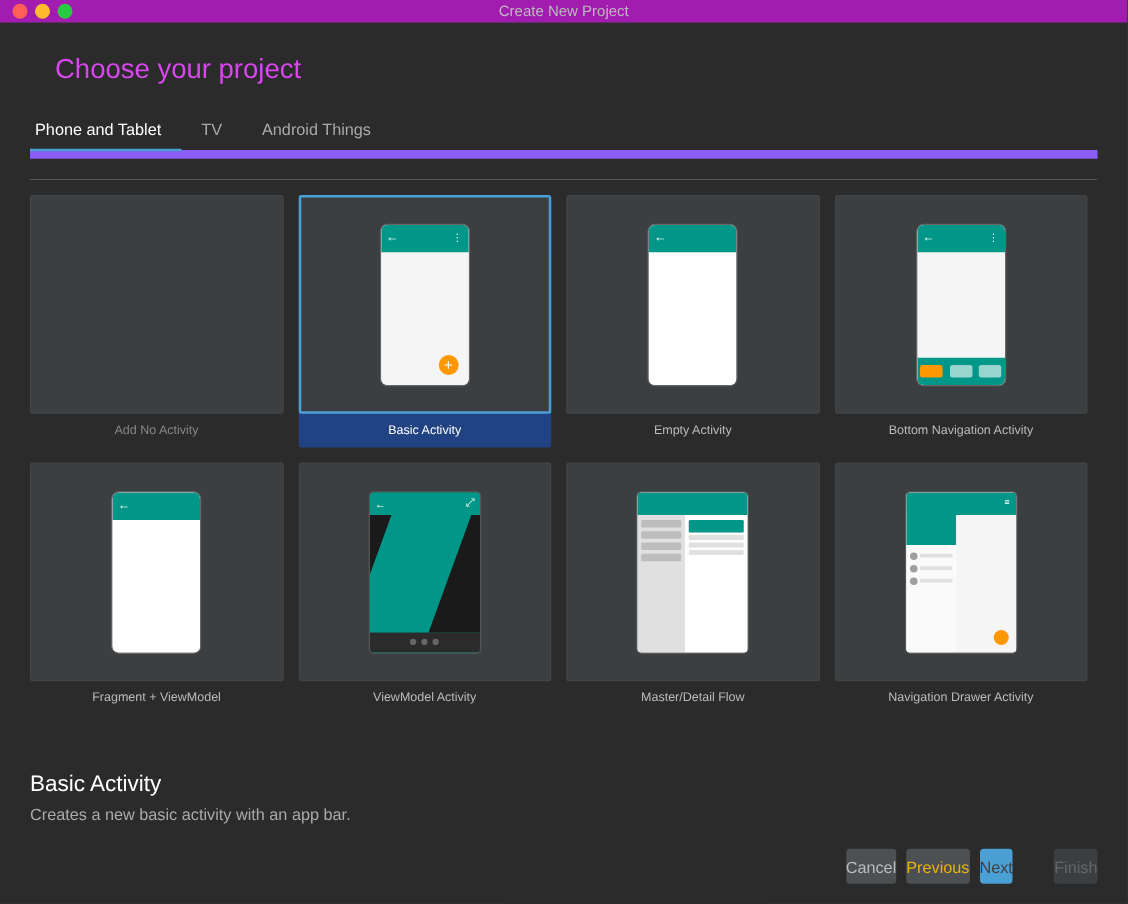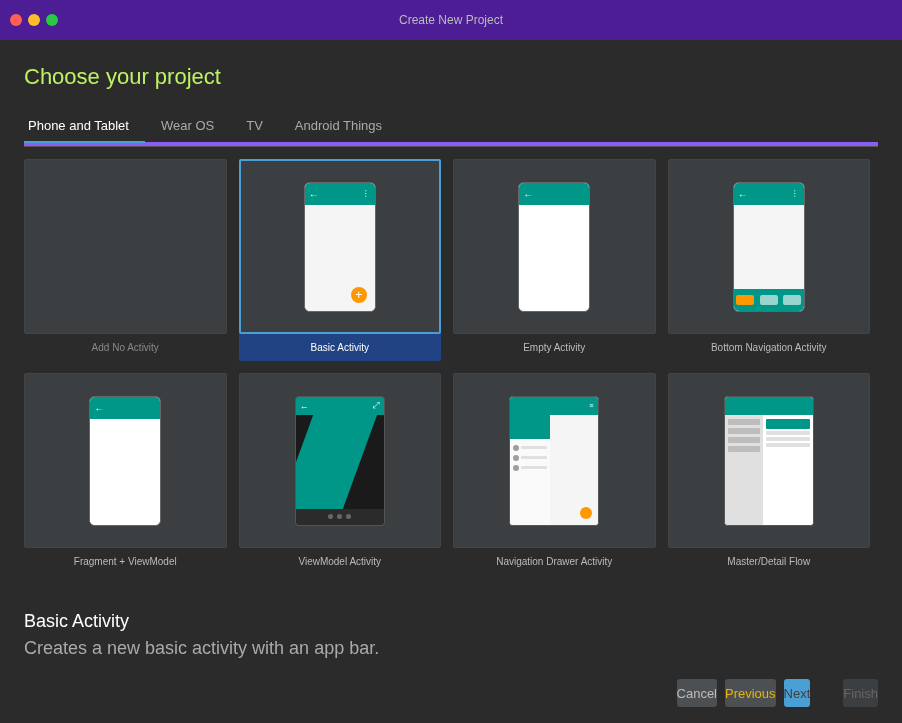--- a/index.html
+++ b/index.html
@@ -9,22 +9,22 @@
       background: #3c3f41;
       font-family: -apple-system, BlinkMacSystemFont, 'Segoe UI', Arial, sans-serif;
       color: #bbbbbb;
       display: flex;
       flex-direction: column;
       overflow: hidden;
     }
 
     
     .title-bar {
-      height: 40px;
-      background: #4c1d95;
+      height: 18px;
+      background: #a21caf;
       display: flex;
       align-items: center;
       justify-content: center;
       flex-shrink: 0;
       position: relative;
     }
     .title-bar-buttons {
       position: absolute;
       left: 10px;
       display: flex;
@@ -48,30 +48,31 @@
       flex: 1;
       background: #2b2b2b;
       display: flex;
       flex-direction: column;
       padding: 24px 24px 16px 24px;
       overflow: hidden;
     }
 
     .page-title {
       font-size: 22px;
-      color: #bef264;
+      color: #d946ef;
       font-weight: 400;
       margin-bottom: 20px;
+      margin-left: 20px;
     }
 
     
     .tabs {
       display: flex;
-      border-bottom: 4px solid #8b5cf6;
-      margin-bottom: 0;
+      border-bottom: 7px solid #8b5cf6;
+      margin-bottom: 16px;
       flex-shrink: 0;
     }
     .tab {
       padding: 8px 16px;
       font-size: 13px;
       color: #aaaaaa;
       cursor: pointer;
       border-bottom: 2px solid transparent;
       margin-bottom: -1px;
       white-space: nowrap;
@@ -427,21 +428,21 @@
       padding: 16px 0 12px 0;
       flex-shrink: 0;
     }
     .description-title {
       font-size: 18px;
       color: #ffffff;
       font-weight: 500;
       margin-bottom: 6px;
     }
     .description-text {
-      font-size: 18px;
+      font-size: 13px;
       color: #aaaaaa;
     }
 
     
     .footer-buttons {
       display: flex;
       justify-content: flex-end;
       align-items: center;
       gap: 8px;
       padding-top: 8px;
@@ -487,21 +488,20 @@
     <div class="tb-btn tb-max"></div>
   </div>
   <span class="title-bar-text">Create New Project</span>
 </div>
 
 <div class="main-content">
   <h1 class="page-title">Choose your project</h1>
 
   <div class="tabs">
     <div class="tab active">Phone and Tablet</div>
-    <div class="tab">Wear OS</div>
     <div class="tab">TV</div>
     <div class="tab">Android Things</div>
   </div>
 
   <div class="grid-wrapper">
     <div class="activity-grid">
 
       <div class="activity-card no-activity-card">
         <div class="card-preview"></div>
         <div class="card-label">Add No Activity</div>
@@ -575,20 +575,43 @@
               <div class="fullscreen-diagonal"></div>
             </div>
             <div class="fullscreen-bottom-dots">
               <div class="bottom-dot"></div>
               <div class="bottom-dot"></div>
               <div class="bottom-dot"></div>
             </div>
           </div>
         </div>
         <div class="card-label">ViewModel Activity</div>
+      </div>
+
+      <div class="activity-card">
+        <div class="card-preview">
+          <div class="masterdetail-mockup">
+            <div class="md-toolbar"></div>
+            <div class="md-body">
+              <div class="md-list">
+                <div class="md-list-item"></div>
+                <div class="md-list-item"></div>
+                <div class="md-list-item"></div>
+                <div class="md-list-item"></div>
+              </div>
+              <div class="md-detail">
+                <div class="md-detail-header"></div>
+                <div class="md-detail-line"></div>
+                <div class="md-detail-line"></div>
+                <div class="md-detail-line"></div>
+              </div>
+            </div>
+          </div>
+        </div>
+        <div class="card-label">Master/Detail Flow</div>
       </div>
 
       <div class="activity-card">
         <div class="card-preview">
           <div class="navdrawer-mockup">
             <div class="nd-toolbar">
               <span class="nd-toolbar-dots">≡</span>
             </div>
             <div class="nd-body">
               <div class="nd-drawer">
@@ -608,43 +631,20 @@
               </div>
               <div class="nd-content">
                 <div class="nd-fab"></div>
               </div>
             </div>
           </div>
         </div>
         <div class="card-label">Navigation Drawer Activity</div>
       </div>
 
-      <div class="activity-card">
-        <div class="card-preview">
-          <div class="masterdetail-mockup">
-            <div class="md-toolbar"></div>
-            <div class="md-body">
-              <div class="md-list">
-                <div class="md-list-item"></div>
-                <div class="md-list-item"></div>
-                <div class="md-list-item"></div>
-                <div class="md-list-item"></div>
-              </div>
-              <div class="md-detail">
-                <div class="md-detail-header"></div>
-                <div class="md-detail-line"></div>
-                <div class="md-detail-line"></div>
-                <div class="md-detail-line"></div>
-              </div>
-            </div>
-          </div>
-        </div>
-        <div class="card-label">Master/Detail Flow</div>
-      </div>
-
     </div>
   </div>
 
   <div class="description-area">
     <div class="description-title">Basic Activity</div>
     <div class="description-text">Creates a new basic activity with an app bar.</div>
   </div>
 
   <div class="footer-buttons">
     <button class="btn btn-cancel">Cancel</button>

